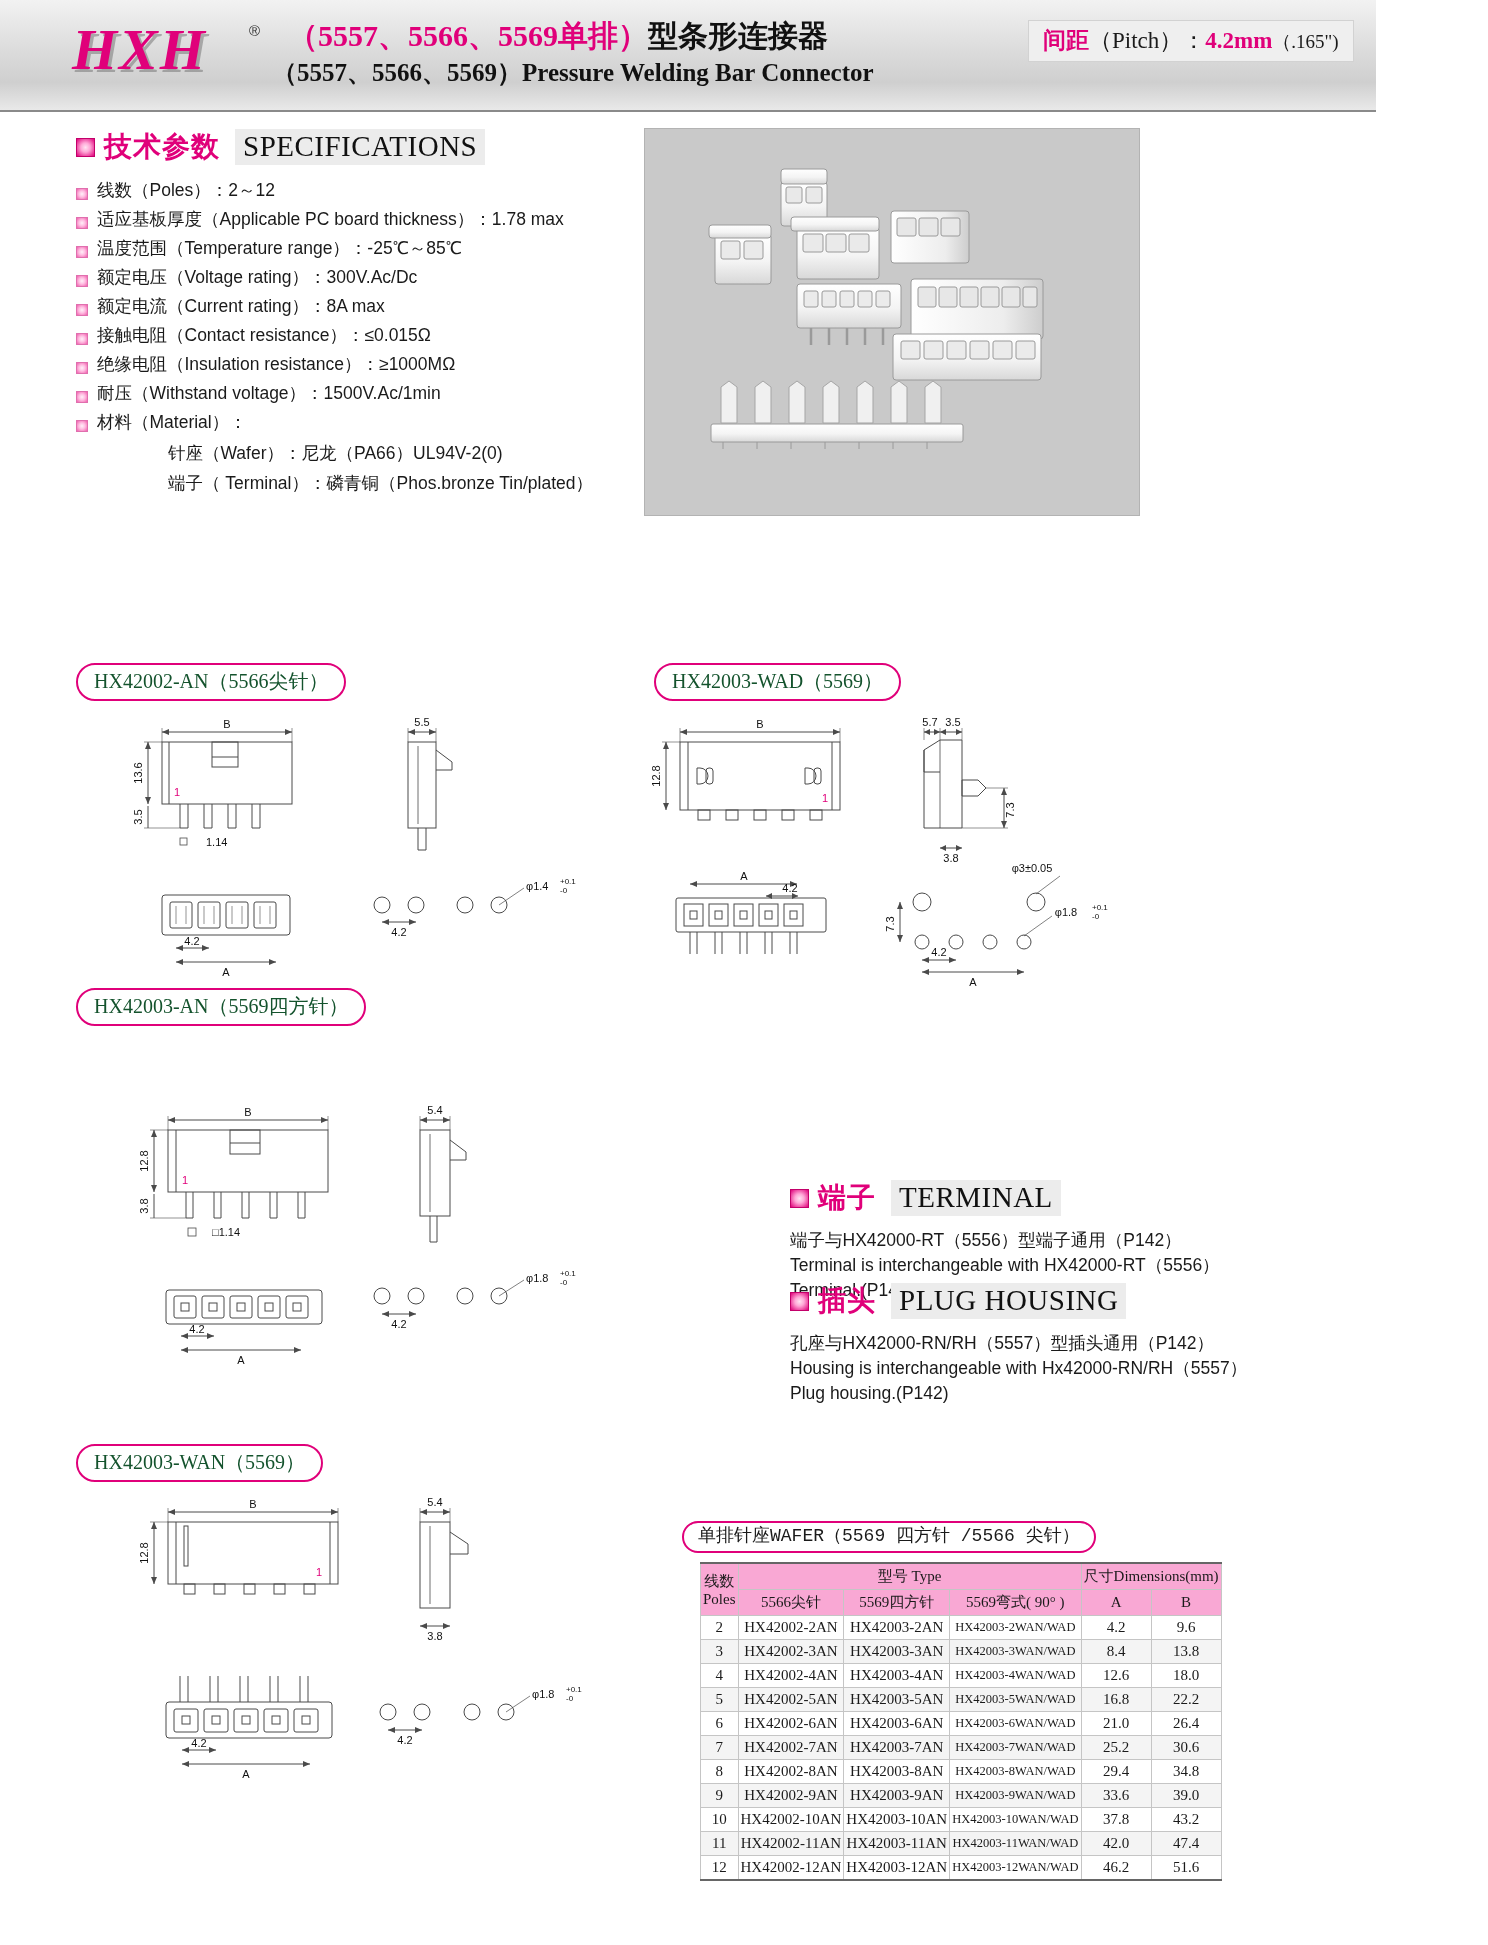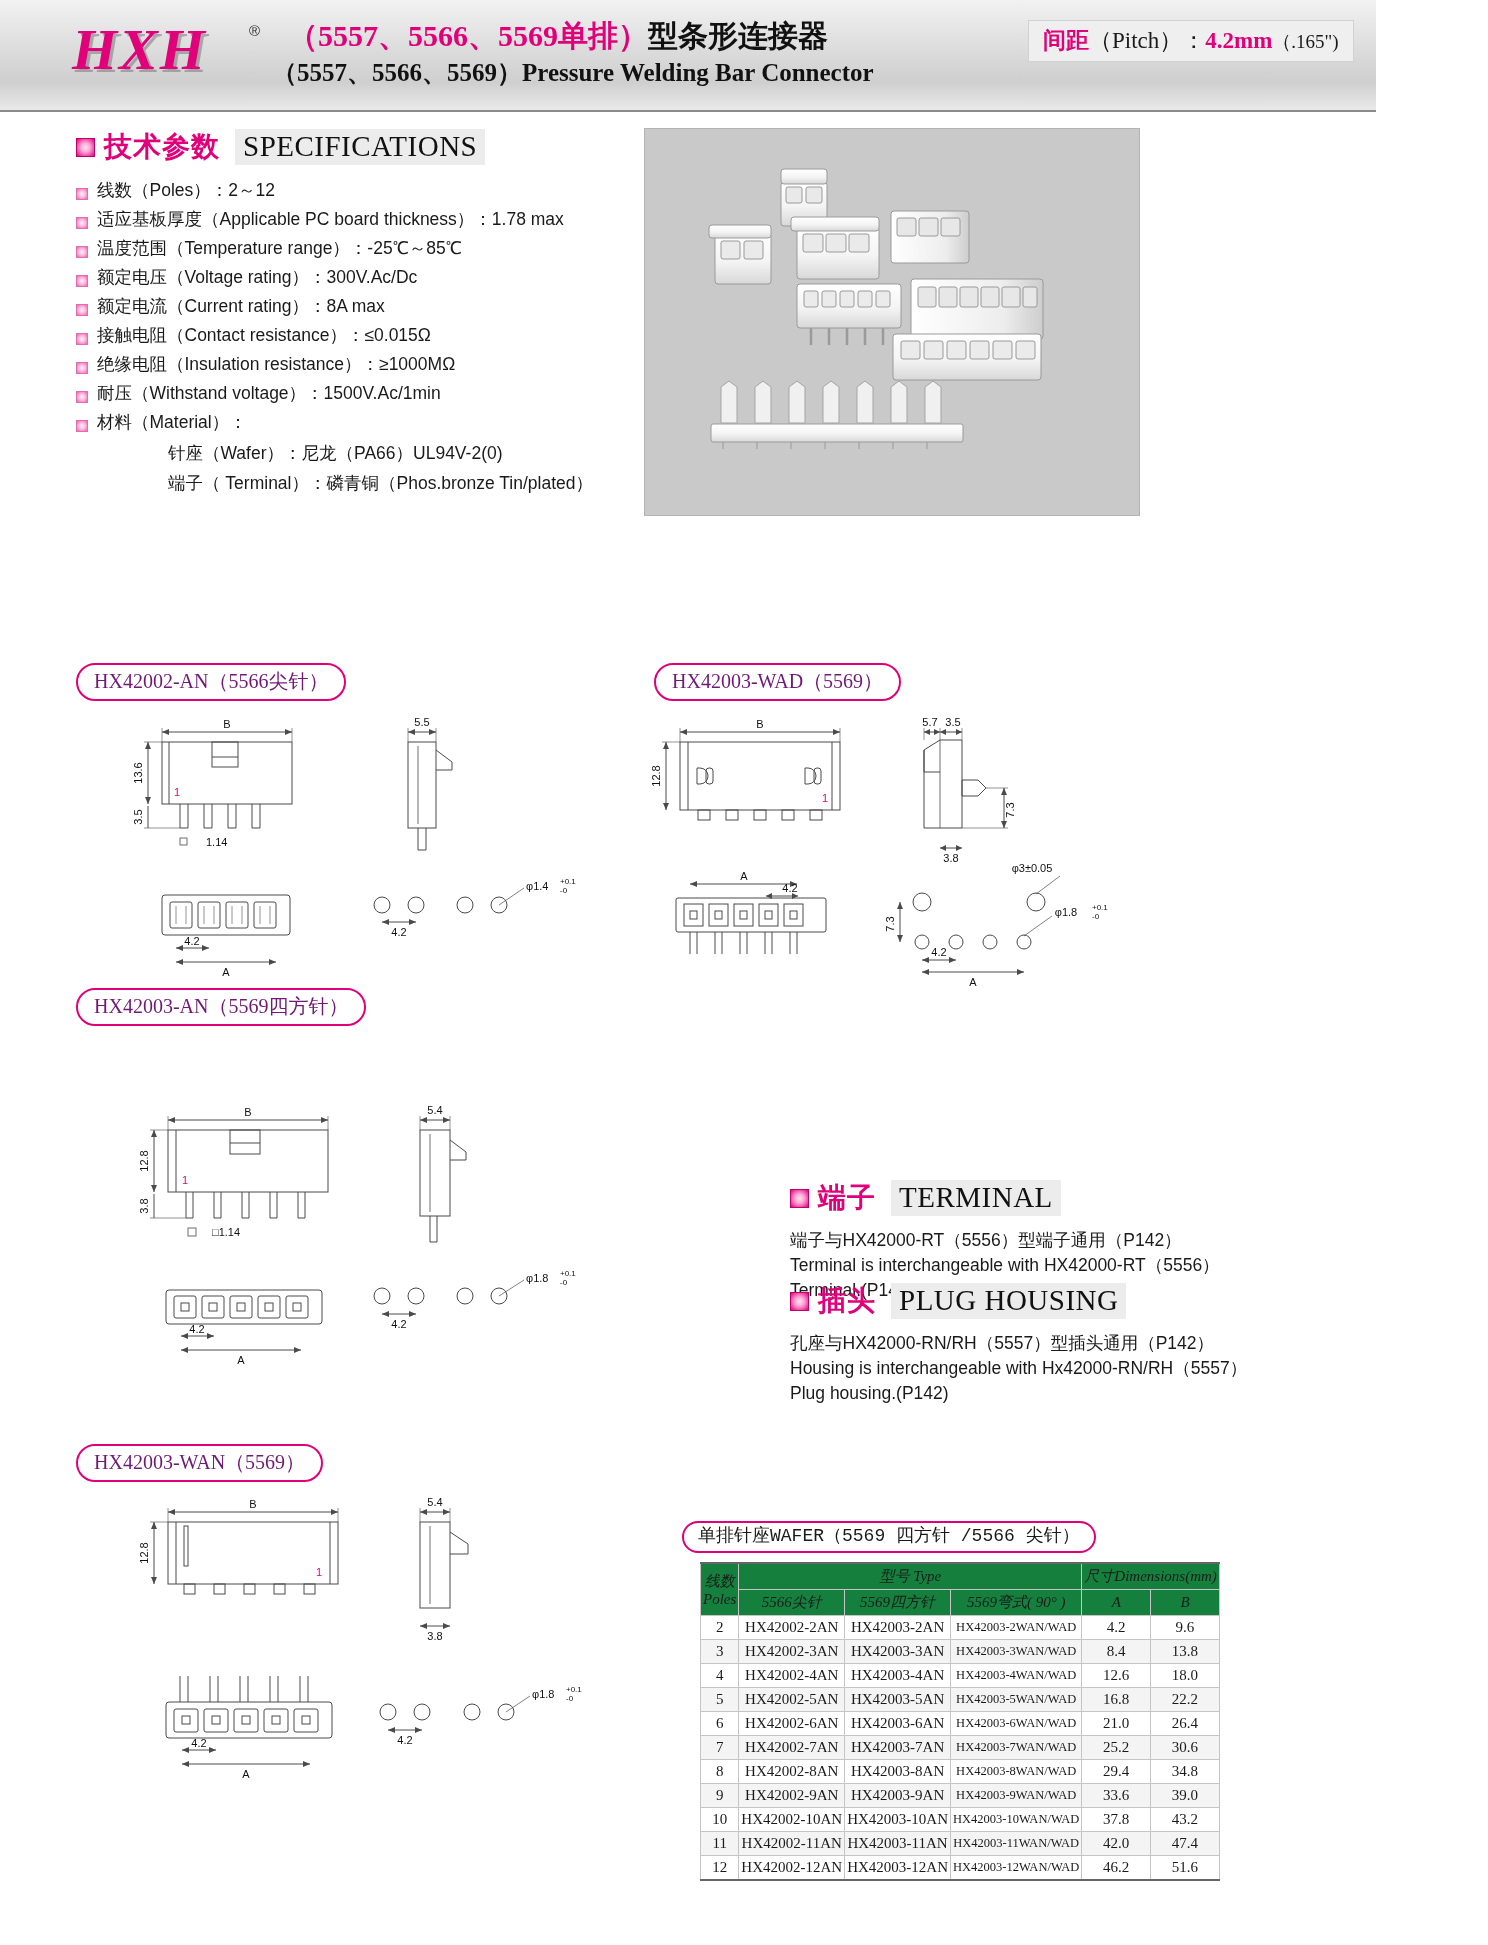--- a/index.html
+++ b/index.html
@@ -93,21 +93,21 @@
     border:1px solid #b3b3b3;
     overflow:hidden;
   }
 
   
   .badge{
     position:absolute;
     border:2px solid #e0007a; border-radius:22px;
     background:#ffffff; padding:3px 16px 4px 16px;
     font-family:"Liberation Serif", serif;
-    font-size:20px; color:#701a75; white-space:nowrap;
+    font-size:20px; color:#14532d; white-space:nowrap;
   }
 
   
   .dwg{ position:absolute; }
   .dwg svg{ display:block; }
 
   
   .info-block{ position:absolute; width:520px; }
   .info-para{ font-size:17.5px; line-height:25px; white-space:nowrap; }
 
@@ -126,21 +126,21 @@
     background:#fff;
     width:430px;
   }
   table.spec-table th, table.spec-table td{
     border:1px solid #c5c5c5;
     text-align:center;
     padding:3px 2px;
     font-size:15px;
     white-space:nowrap;
   }
-  table.spec-table thead th{ background:#15803d; font-weight:normal;font-style:italic; }
+  table.spec-table thead th{ background:#f9a8d4; font-weight:normal; }
   table.spec-table tbody tr:nth-child(even){ background:#f4f4f4; }
   table.spec-table td.narrow{ font-size:12.5px; }
   table.spec-table td.poles{ width:40px; }
   .tbl-outer-top{ border-top:2px solid #666 !important; }
   .tbl-outer-bot{ border-bottom:2px solid #666 !important; }
 </style>
 </head>
 <body>
 
 <div class="header">

